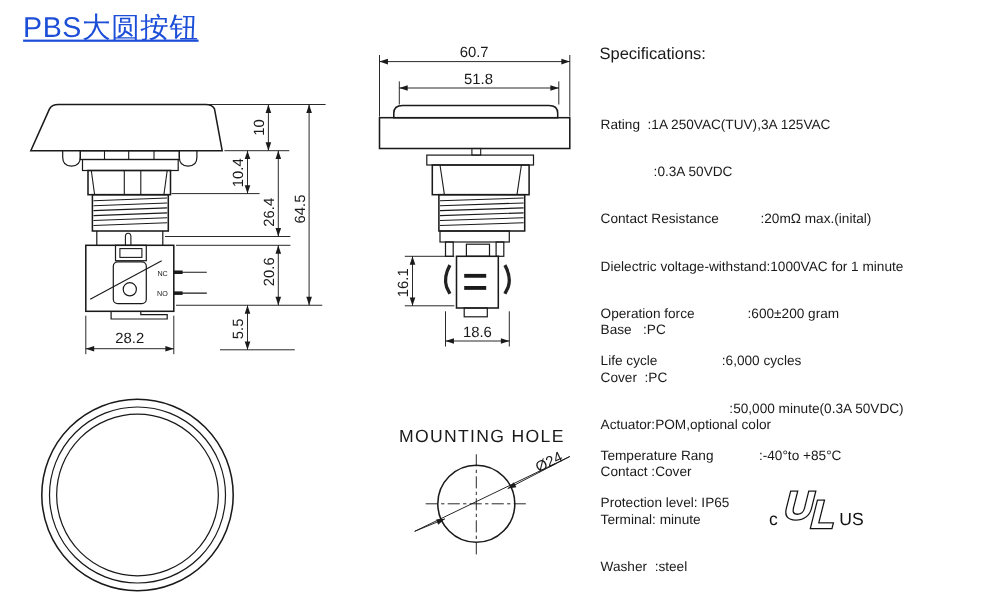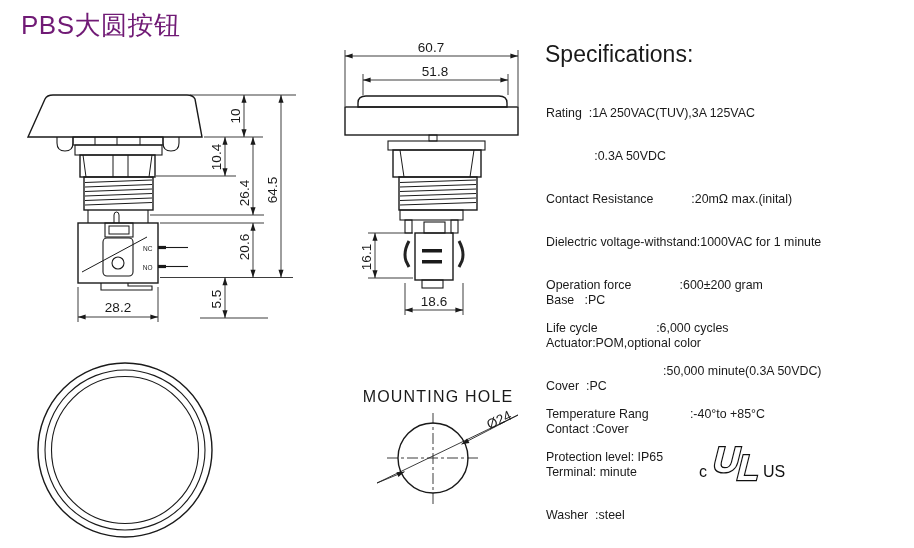--- a/index.html
+++ b/index.html
@@ -1,23 +1,23 @@
 <!DOCTYPE html>
 <html><head>
 <meta charset="utf-8">
 <style>
   html,body { margin:0; padding:0; background:#ffffff; }
   .page {
     position:relative; width:914px; height:548px; background:#ffffff;
     font-family:"Liberation Sans", sans-serif; color:#1a1a1a; overflow:hidden;
   }
   .page-title {
-    position:absolute; left:21px; top:8px; font-size:26px; letter-spacing:.5px; color:#701a75;
+    position:absolute; left:21px; top:8px; font-size:26px; letter-spacing:.5px; color:#1d4ed8;text-decoration:underline;
   }
-  .spec-heading { position:absolute; left:545px; top:41px; font-size:23px; }
+  .spec-heading { position:absolute; left:545px; top:41px; font-size:15px; }
   .spec-lines   { position:absolute; left:546px; top:77px;  font-size:12.4px; line-height:14.35px; white-space:pre; }
   .materials    { position:absolute; left:546px; top:264px; font-size:12.4px; line-height:14.35px; white-space:pre; }
   svg.drawing { position:absolute; left:0; top:0; }
   .ln   { stroke:#1a1a1a; fill:none; stroke-width:1.4; }
   .ln2  { stroke:#1a1a1a; fill:none; stroke-width:1.1; }
   .thin { stroke:#1a1a1a; fill:none; stroke-width:1; }
   .dim  { stroke:#1a1a1a; fill:none; stroke-width:.85; }
   .dtext { font-size:13.5px; fill:#1a1a1a; font-family:"Liberation Sans",sans-serif; }
   .stext { font-size:6.5px;  fill:#1a1a1a; font-family:"Liberation Sans",sans-serif; }
   .mtitle { font-size:16px; letter-spacing:1.2px; fill:#1a1a1a; font-family:"Liberation Sans",sans-serif; }
@@ -39,22 +39,22 @@
     <div>Dielectric voltage-withstand:1000VAC for 1 minute</div>
     <div>Operation force              :600±200 gram</div>
     <div>Life cycle                 :6,000 cycles</div>
     <div>                                  :50,000 minute(0.3A 50VDC)</div>
     <div>Temperature Rang            :-40°to +85°C</div>
     <div>Protection level: IP65</div>
   </div>
 
   <div class="materials">
     <div>Base   :PC</div>
+    <div>Cover  :PC</div>
     <div>Actuator:POM,optional color</div>
-    <div>Cover  :PC</div>
     <div>Contact :Cover</div>
     <div>Terminal: minute</div>
     <div>Washer  :steel</div>
     
     
   </div>
 
   <svg class="drawing" width="914" height="548" viewBox="0 0 914 548">
     <defs>
       <marker id="arrow" viewBox="0 0 10 8" refX="9.5" refY="4" markerWidth="10" markerHeight="8" orient="auto-start-reverse">

